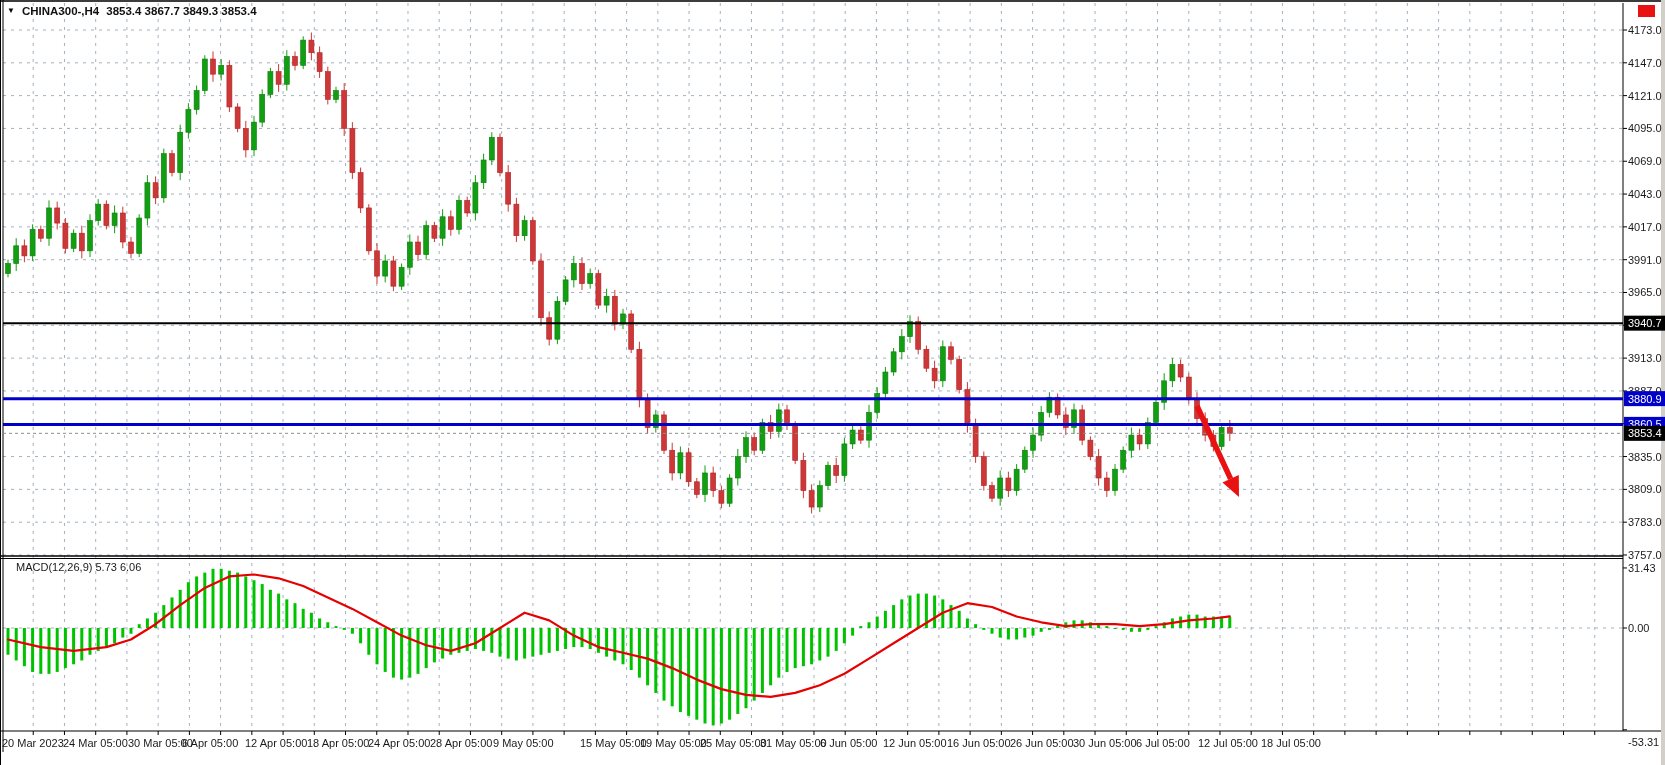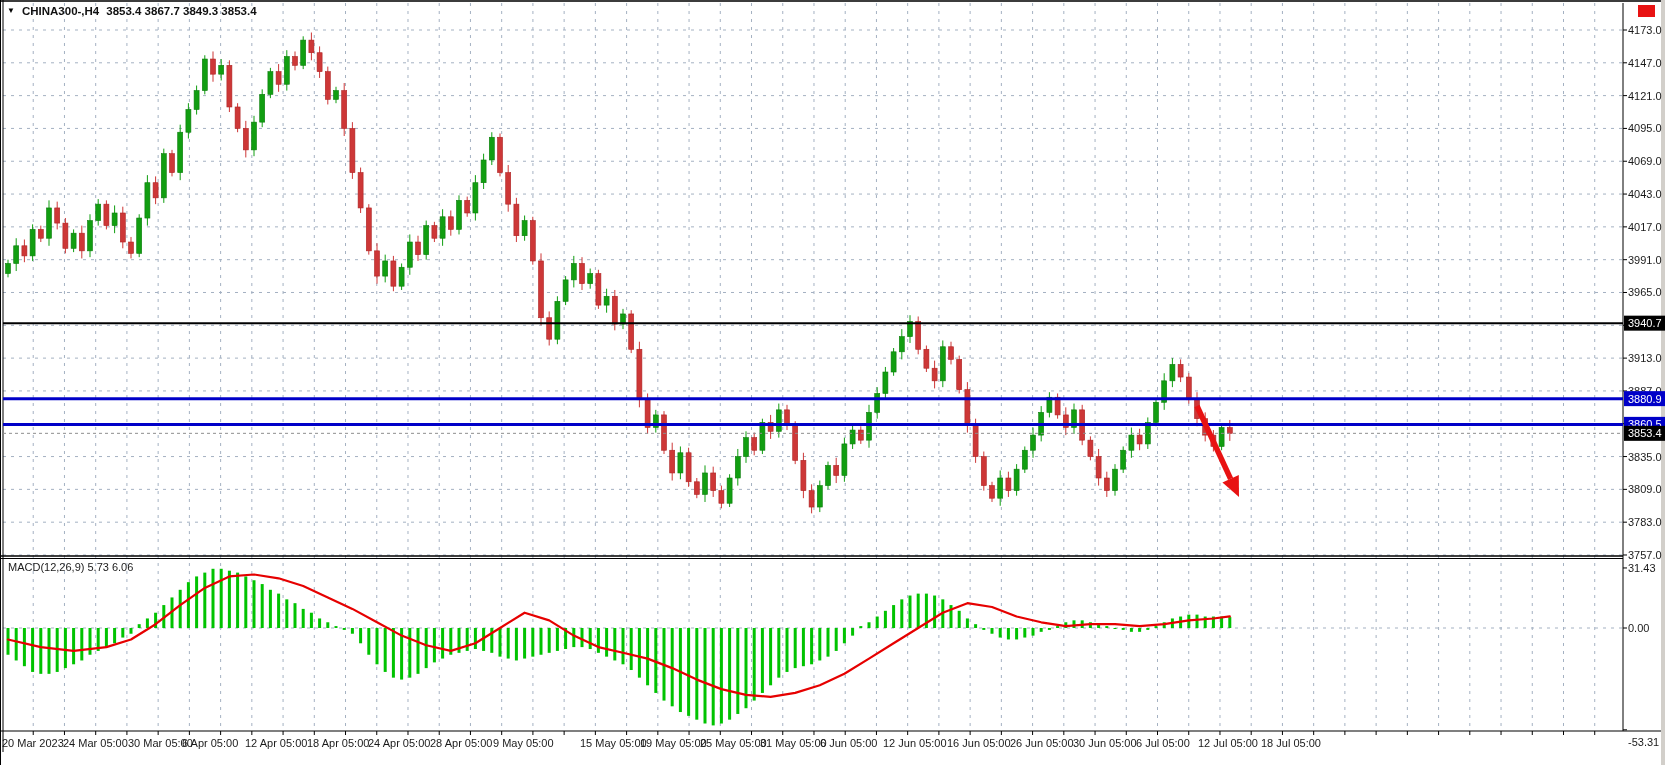--- a/index.html
+++ b/index.html
@@ -7,21 +7,21 @@
     position:relative;width:1665px;height:765px;overflow:hidden;background:#fff;
     font-family:"Liberation Sans", sans-serif;
   }
   svg{position:absolute;left:0;top:0;}
   .titlebar{
     position:absolute;left:7px;top:5px;z-index:6;display:flex;align-items:center;gap:7px;
     font-size:11.5px;font-weight:700;color:#111;white-space:nowrap;
   }
   .titlebar .dd{font-size:8px;line-height:1;cursor:pointer;color:#000;}
   .macd-label{
-    position:absolute;left:8px;top:561px;z-index:6;font-size:11px;color:#1a1a1a;white-space:nowrap;
+    position:absolute;left:16px;top:561px;z-index:6;font-size:11px;color:#1a1a1a;white-space:nowrap;
   }
   .axis-text{font-size:11px;fill:#1a1a1a;}
   .badge-text{font-size:11px;fill:#ffffff;}
 </style>
 </head>
 <body>
 
 <div class="window">
 
   <svg id="cv" width="1665" height="765">

